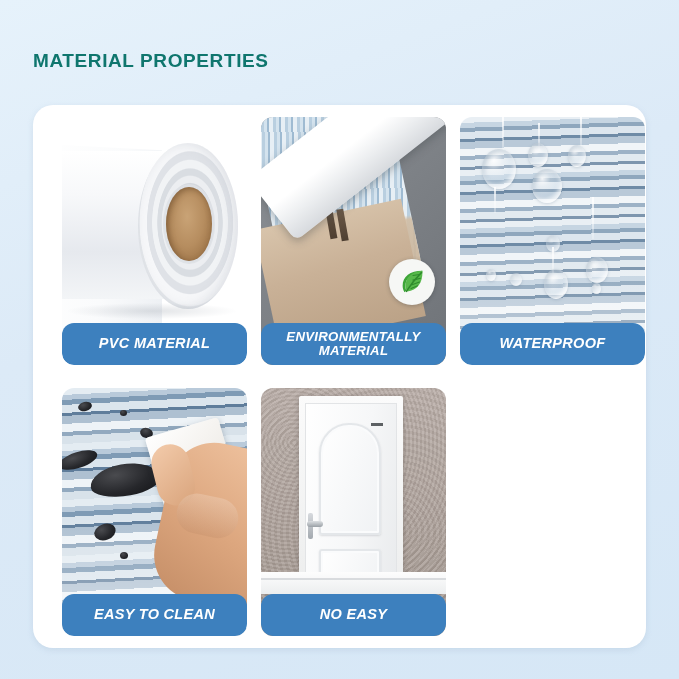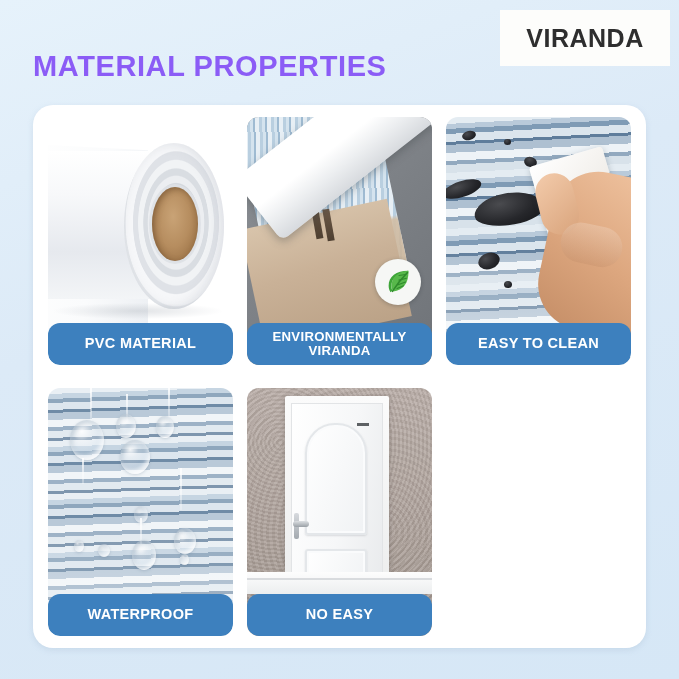--- a/index.html
+++ b/index.html
@@ -40,50 +40,51 @@
     font-weight: bold;
     letter-spacing: 0.5px;
     color: #2e2e2e;
     font-family: "Liberation Sans", sans-serif;
   }
 
   .page-title {
     position: absolute;
     left: 33px;
     top: 50px;
-    font-size: 29px;
+    font-size: 19px;
     font-weight: bold;
     letter-spacing: 0.6px;
-    color: #8b5cf6;
+    color: #0f766e;
     white-space: nowrap;
   }
 
   
   .card {
     position: absolute;
     left: 33px;
     top: 105px;
     width: 613px;
     height: 543px;
     background: #ffffff;
     border-radius: 20px;
     box-shadow: 0 2px 6px rgba(120,150,175,0.18);
   }
 
   .grid {
     position: absolute;
-    left: 15px;
+    left: 29px;
     top: 12px;
     width: 583px;
     height: 519px;
     display: grid;
     grid-template-columns: repeat(3, 185px);
     grid-template-rows: repeat(2, 248px);
     column-gap: 14px;
     row-gap: 23px;
+    font-style: italic;
   }
 
   
   .tile {
     position: relative;
     width: 185px;
     height: 248px;
     border-radius: 12px;
     overflow: hidden;
   }
@@ -479,23 +480,20 @@
     position: absolute;
     right: 14px; top: 20px;
     width: 12px; height: 3px;
     background: #5d6164;
   }
 </style>
 </head>
 <body>
 
 <div class="header">
-  <div class="brand-box">
-    <span class="brand-text">VIRANDA</span>
-  </div>
   <div class="page-title">MATERIAL PROPERTIES</div>
 </div>
 
 <div class="card">
   <div class="grid">
 
     <div class="tile">
       <div class="tile-media">
         <div class="pvc-bg"></div>
         <div class="pvc-sheet"></div>
@@ -518,42 +516,23 @@
         <div class="env-roll"></div>
         <div class="env-badge">
           <svg width="30" height="30" viewBox="0 0 32 32" aria-hidden="true">
             <path d="M27 4C14 4 6 10 6 20c0 3 1 5 2 7l2-2c-1-2-1-3-1-5 0-8 7-13 18-13z" fill="#3da538"></path>
             <path d="M27 4c-11 1-18 7-18 16 0 3 1 5 2 6 10-1 17-9 16-22z" fill="#57b84a"></path>
             <path d="M26 6C20 12 15 18 10 26" stroke="#2f8a2c" stroke-width="1.6" fill="none" stroke-linecap="round"></path>
             <path d="M24 8l-7 1M25 12l-8 2M24 16l-8 3M22 20l-7 3" stroke="#2f8a2c" stroke-width="1.2" fill="none" stroke-linecap="round"></path>
           </svg>
         </div>
       </div>
-      <div class="tile-label two-line">ENVIRONMENTALLY VIRANDA</div>
+      <div class="tile-label two-line">ENVIRONMENTALLY MATERIAL</div>
     </div>
 
-
-    <div class="tile">
-      <div class="tile-media">
-        <div class="ec-bg"></div>
-        <div class="stain" style="left:16px; top:14px; width:14px; height:9px;  border-radius:50%; transform:rotate(-12deg);"></div>
-        <div class="stain" style="left:58px; top:22px; width:7px;  height:6px;  border-radius:50%;"></div>
-        <div class="stain" style="left:78px; top:40px; width:13px; height:10px; border-radius:50%; transform:rotate(16deg);"></div>
-        <div class="stain" style="left:-4px; top:64px; width:40px; height:16px; border-radius:50%; transform:rotate(-18deg);"></div>
-        <div class="stain" style="left:28px; top:76px; width:70px; height:32px; border-radius:48% 52% 46% 54% / 56% 60% 40% 44%; transform:rotate(-10deg);"></div>
-        <div class="stain" style="left:32px; top:136px; width:22px; height:16px; border-radius:50%; transform:rotate(-20deg);"></div>
-        <div class="stain" style="left:58px; top:164px; width:8px;  height:7px;  border-radius:50%;"></div>
-        <div class="ec-cloth"></div>
-        <div class="ec-hand">
-          <div class="ec-thumb"></div>
-          <div class="ec-knuckle"></div>
-        </div>
-      </div>
-      <div class="tile-label">EASY TO CLEAN</div>
-    </div>
 
     <div class="tile">
       <div class="tile-media">
         <div class="wp-bg"></div>
         <div class="drip" style="left:42px;  top:0;   height:34px;"></div>
         <div class="drip" style="left:78px;  top:6px; height:28px;"></div>
         <div class="drip" style="left:120px; top:0;   height:30px;"></div>
         <div class="drop" style="left:22px;  top:32px; width:34px; height:40px;"></div>
         <div class="drop" style="left:68px;  top:26px; width:20px; height:24px;"></div>
         <div class="drop" style="left:108px; top:28px; width:18px; height:22px;"></div>
@@ -566,20 +545,39 @@
         <div class="drop" style="left:126px; top:140px; width:22px; height:26px;"></div>
         <div class="drop" style="left:26px;  top:152px; width:10px; height:12px;"></div>
         <div class="drop" style="left:50px;  top:156px; width:12px; height:13px;"></div>
         <div class="drop" style="left:132px; top:166px; width:9px;  height:11px;"></div>
       </div>
       <div class="tile-label">WATERPROOF</div>
     </div>
 
     <div class="tile">
       <div class="tile-media">
+        <div class="ec-bg"></div>
+        <div class="stain" style="left:16px; top:14px; width:14px; height:9px;  border-radius:50%; transform:rotate(-12deg);"></div>
+        <div class="stain" style="left:58px; top:22px; width:7px;  height:6px;  border-radius:50%;"></div>
+        <div class="stain" style="left:78px; top:40px; width:13px; height:10px; border-radius:50%; transform:rotate(16deg);"></div>
+        <div class="stain" style="left:-4px; top:64px; width:40px; height:16px; border-radius:50%; transform:rotate(-18deg);"></div>
+        <div class="stain" style="left:28px; top:76px; width:70px; height:32px; border-radius:48% 52% 46% 54% / 56% 60% 40% 44%; transform:rotate(-10deg);"></div>
+        <div class="stain" style="left:32px; top:136px; width:22px; height:16px; border-radius:50%; transform:rotate(-20deg);"></div>
+        <div class="stain" style="left:58px; top:164px; width:8px;  height:7px;  border-radius:50%;"></div>
+        <div class="ec-cloth"></div>
+        <div class="ec-hand">
+          <div class="ec-thumb"></div>
+          <div class="ec-knuckle"></div>
+        </div>
+      </div>
+      <div class="tile-label">EASY TO CLEAN</div>
+    </div>
+
+    <div class="tile">
+      <div class="tile-media">
         <div class="ng-wall"></div>
         <div class="ng-baseboard"></div>
         <div class="ng-frame">
           <div class="ng-door">
             <div class="ng-vent"></div>
             <div class="ng-panel-top"></div>
             <div class="ng-panel-bot"></div>
             <div class="ng-handle-plate"></div>
             <div class="ng-handle"></div>
           </div>

